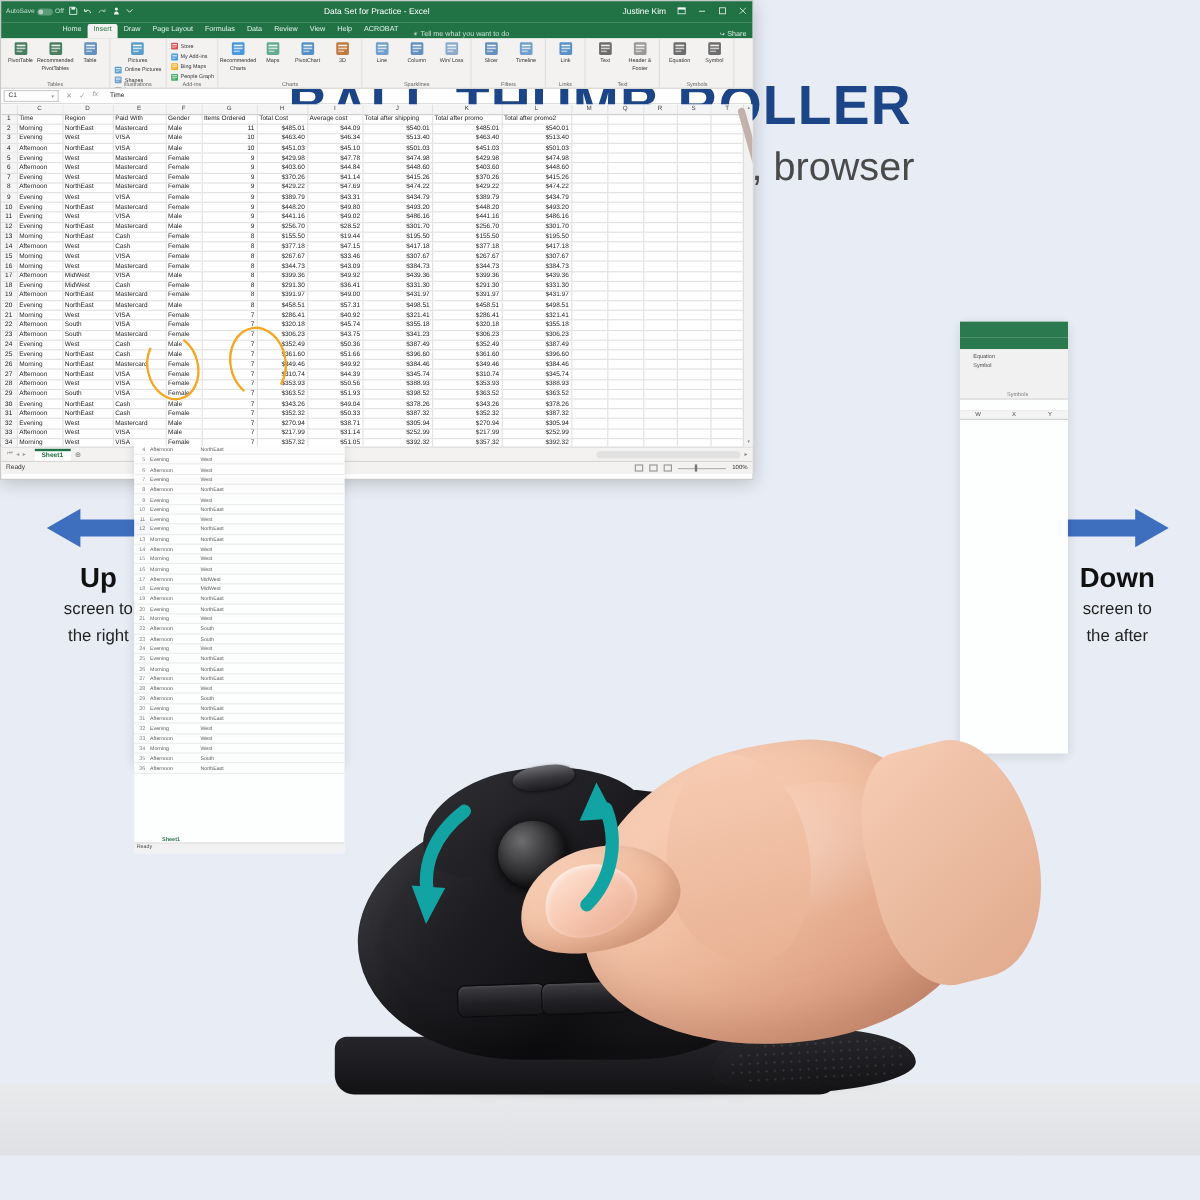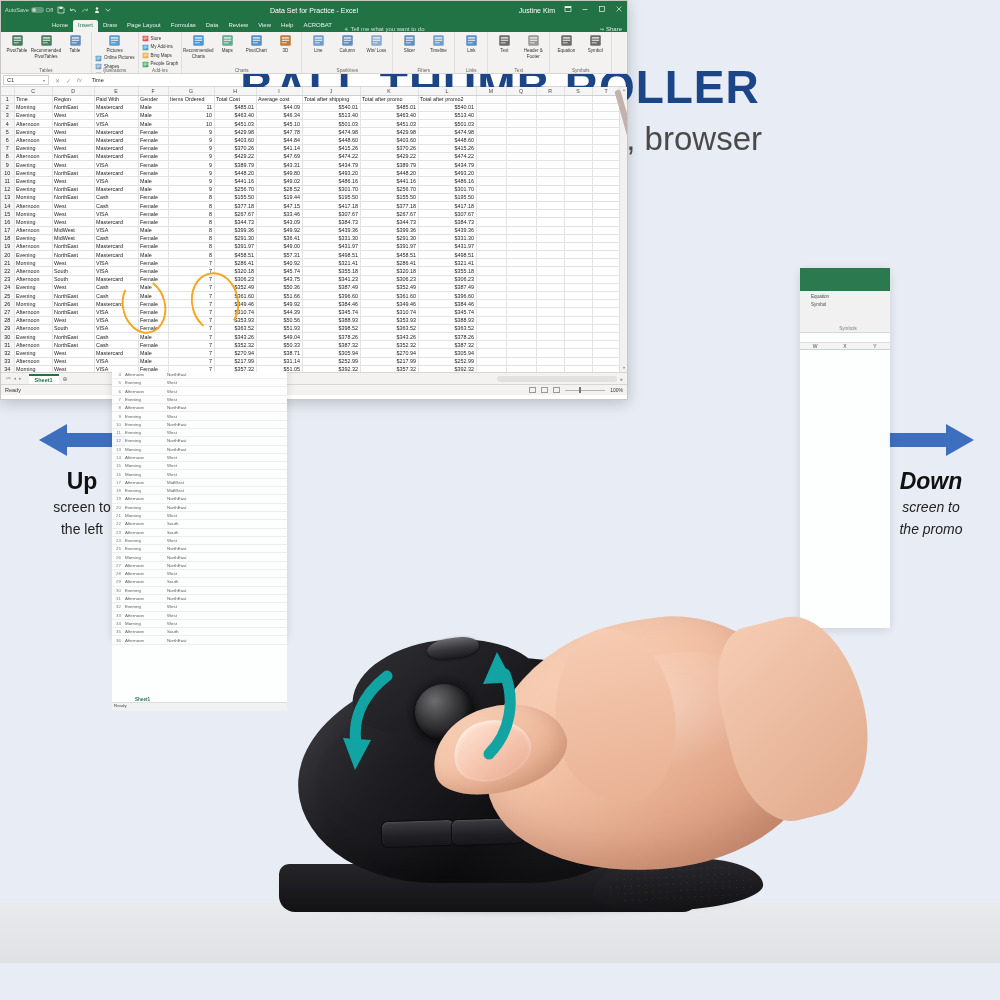--- a/index.html
+++ b/index.html
@@ -21,21 +21,21 @@
   #subhead {
     position:absolute; top:120px; left:0; width:1000px;
     text-align:center;
     font-size:33px; font-weight:normal;
     color:#4a4a4a;
   }
 
   
   .side-label { position:absolute; text-align:center; }
   #label-left  { left:12px;   top:420px; width:140px; }
-  #label-right { left:862px; top:420px; width:138px;font-style:italic; }
+  #label-right { left:862px; top:420px; width:138px; }
   .arrow-wrap { height:40px; display:flex; align-items:center; justify-content:center; }
   .arrow-svg { display:block; }
   .side-title { font-size:23px; font-weight:bold; color:#111; margin-top:8px; }
   .side-sub   { font-size:14px; color:#222; line-height:1.25; margin-top:4px; }
 
   
   .xl-window { position:absolute; background:#ffffff; box-shadow:0 2px 10px rgba(0,0,0,.13); }
 
   
   #win-back-left {
@@ -290,32 +290,32 @@
 <div id="subhead">Suitable for office software, browser</div>
 
 <div class="side-label" id="label-left">
   <div class="arrow-wrap">
     <svg class="arrow-svg" width="86" height="34" viewBox="0 0 86 34" aria-hidden="true">
       <path d="M0 17 L28 1 L28 10 L86 10 L86 24 L28 24 L28 33 Z" fill="#3e6fbf"></path>
     </svg>
   </div>
   <div class="side-title">Up</div>
   <div class="side-sub">screen to</div>
-  <div class="side-sub">the left</div>
+  <div class="side-sub">the right</div>
 </div>
 
 <div class="side-label" id="label-right">
   <div class="arrow-wrap">
     <svg class="arrow-svg" width="86" height="34" viewBox="0 0 86 34" aria-hidden="true">
       <path d="M86 17 L58 1 L58 10 L0 10 L0 24 L58 24 L58 33 Z" fill="#3e6fbf"></path>
     </svg>
   </div>
   <div class="side-title">Down</div>
   <div class="side-sub">screen to</div>
-  <div class="side-sub">the promo</div>
+  <div class="side-sub">the after</div>
 </div>
 
 <div class="xl-window" id="win-back-left">
   <div class="ghost-titlebar"></div>
   <div class="ghost-ribbon"></div>
   <div class="ghost-ribbonbody"></div>
   <div style="height:10px;background:#fff;border-bottom:1px solid #e0e0e0;"></div>
   <div class="ghost-grid" id="bg-left-grid">
       <div class="ghost-row">
         <div class="c1">1</div>

